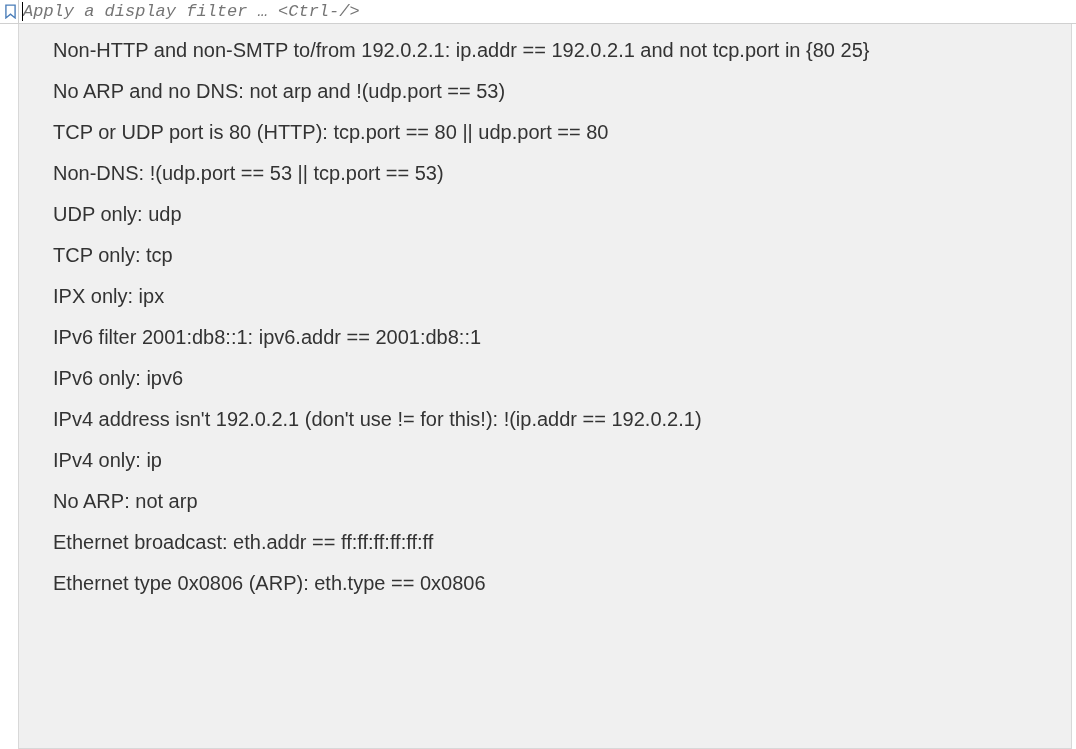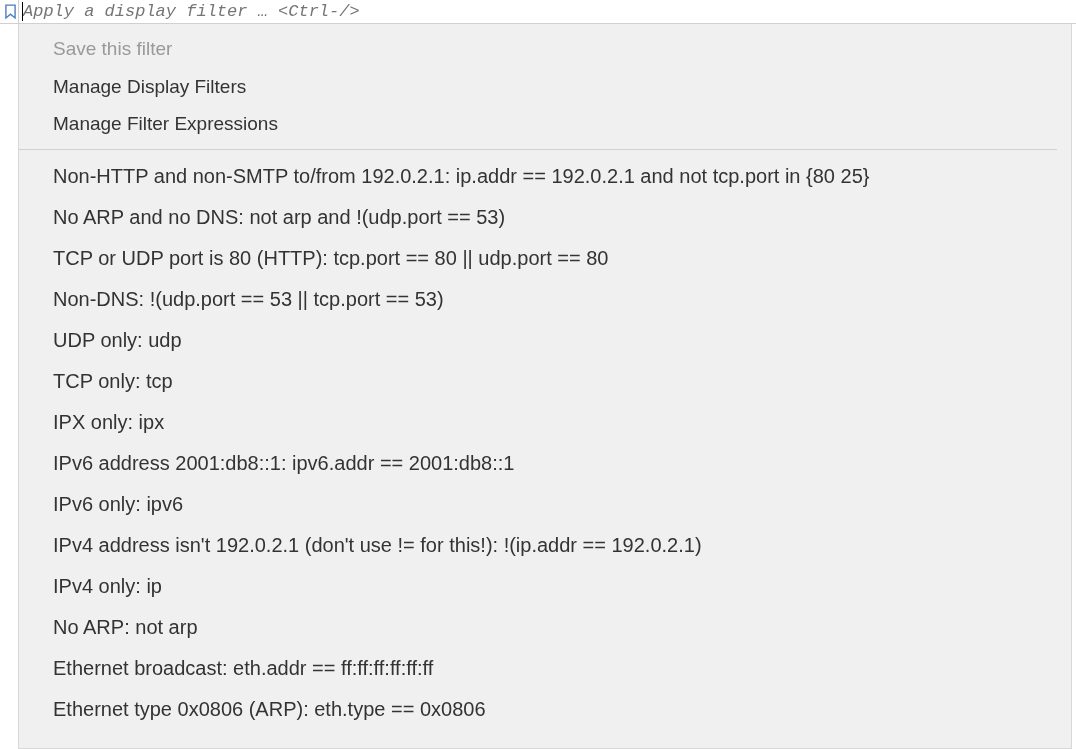--- a/index.html
+++ b/index.html
@@ -107,34 +107,29 @@
       <path d="M1 1 L11 1 L11 15 L6 11 L1 15 Z" fill="#ffffff" stroke="#4a7db8" stroke-width="1.5"></path>
     </svg>
   </div>
   <div class="filter-input-wrapper">
     <div class="filter-caret"></div>
     <input type="text" class="filter-input" placeholder="Apply a display filter … &lt;Ctrl-/&gt;" style="">
   </div>
 </div>
 
 <div class="dropdown-panel">
-  <div class="action-section">
-    <div class="action-item disabled">Save this filter</div>
-    <div class="action-item">Manage Display Filters</div>
-    <div class="action-item">Manage Filter Expressions</div>
-  </div>
   <div class="filter-list">
     <div class="filter-item">Non-HTTP and non-SMTP to/from 192.0.2.1: ip.addr == 192.0.2.1 and not tcp.port in {80 25}</div>
     <div class="filter-item">No ARP and no DNS: not arp and !(udp.port == 53)</div>
     <div class="filter-item">TCP or UDP port is 80 (HTTP): tcp.port == 80 || udp.port == 80</div>
     <div class="filter-item">Non-DNS: !(udp.port == 53 || tcp.port == 53)</div>
     <div class="filter-item">UDP only: udp</div>
     <div class="filter-item">TCP only: tcp</div>
     <div class="filter-item">IPX only: ipx</div>
-    <div class="filter-item">IPv6 address 2001:db8::1: ipv6.addr == 2001:db8::1</div>
+    <div class="filter-item">IPv6 filter 2001:db8::1: ipv6.addr == 2001:db8::1</div>
     <div class="filter-item">IPv6 only: ipv6</div>
     <div class="filter-item">IPv4 address isn't 192.0.2.1 (don't use != for this!): !(ip.addr == 192.0.2.1)</div>
     <div class="filter-item">IPv4 only: ip</div>
     <div class="filter-item">No ARP: not arp</div>
     <div class="filter-item">Ethernet broadcast: eth.addr == ff:ff:ff:ff:ff:ff</div>
     <div class="filter-item">Ethernet type 0x0806 (ARP): eth.type == 0x0806</div>
 
   </div>
 </div>
 

